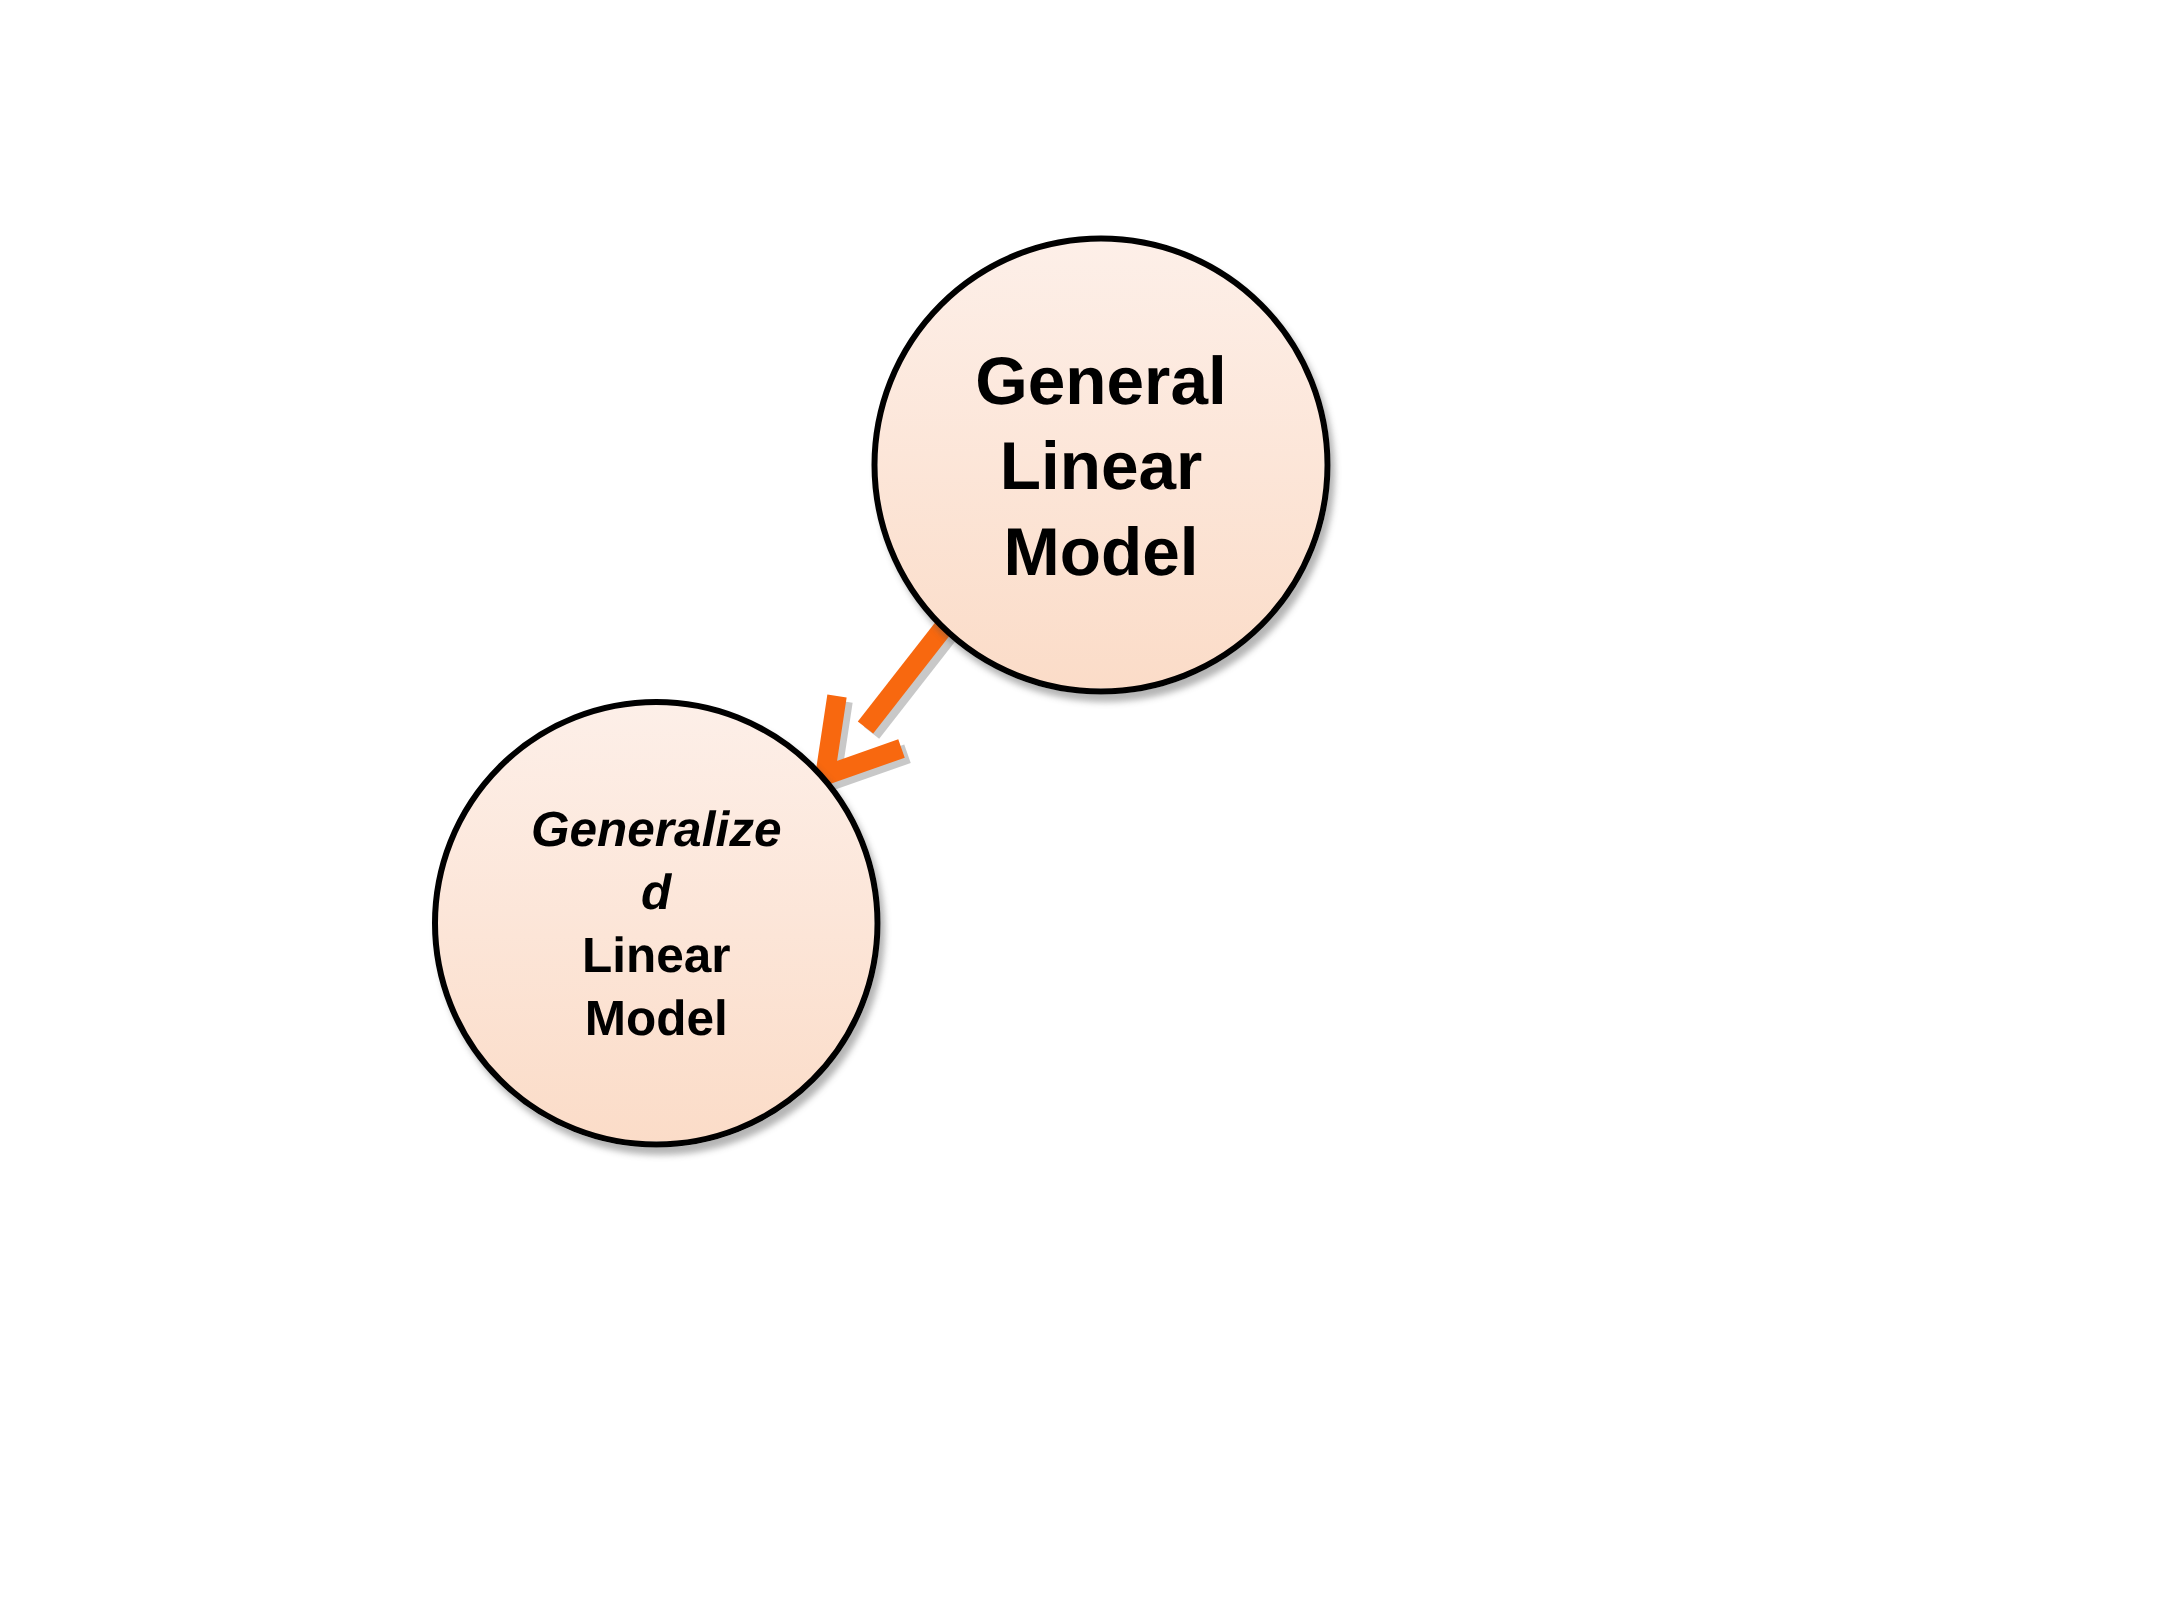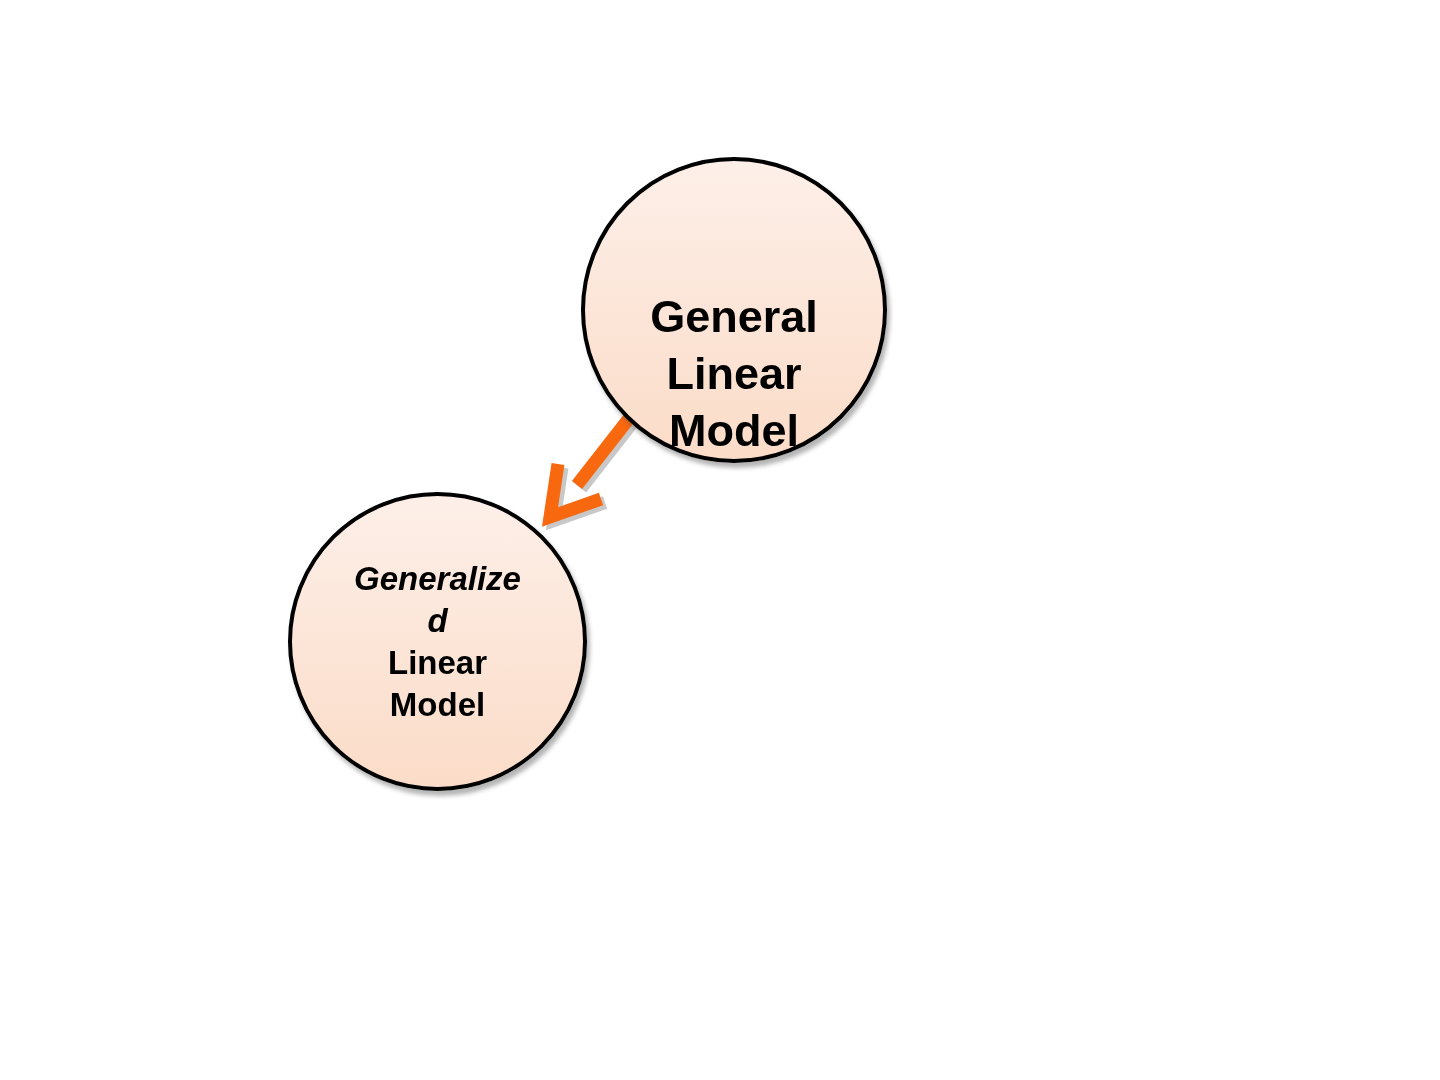--- a/index.html
+++ b/index.html
@@ -62,25 +62,24 @@
     color: var(--text-color);
     font-weight: bold;
   }
   .node-top {
     left: 581px;
     top: 157px;
     width: 306px;
     height: 306px;
     font-size: 45px;
     line-height: 57px;
-    align-items: flex-end;
   }
   .node-bottom {
     left: 288px;
-    top: 492px;
+    top: 466px;
     width: 299px;
     height: 299px;
     font-size: 33px;
     line-height: 42px;
     align-items: center;
   }
   .node-label { width: 100%; }
   .line { display: block; }
   .italic { font-style: italic; }
 </style>

